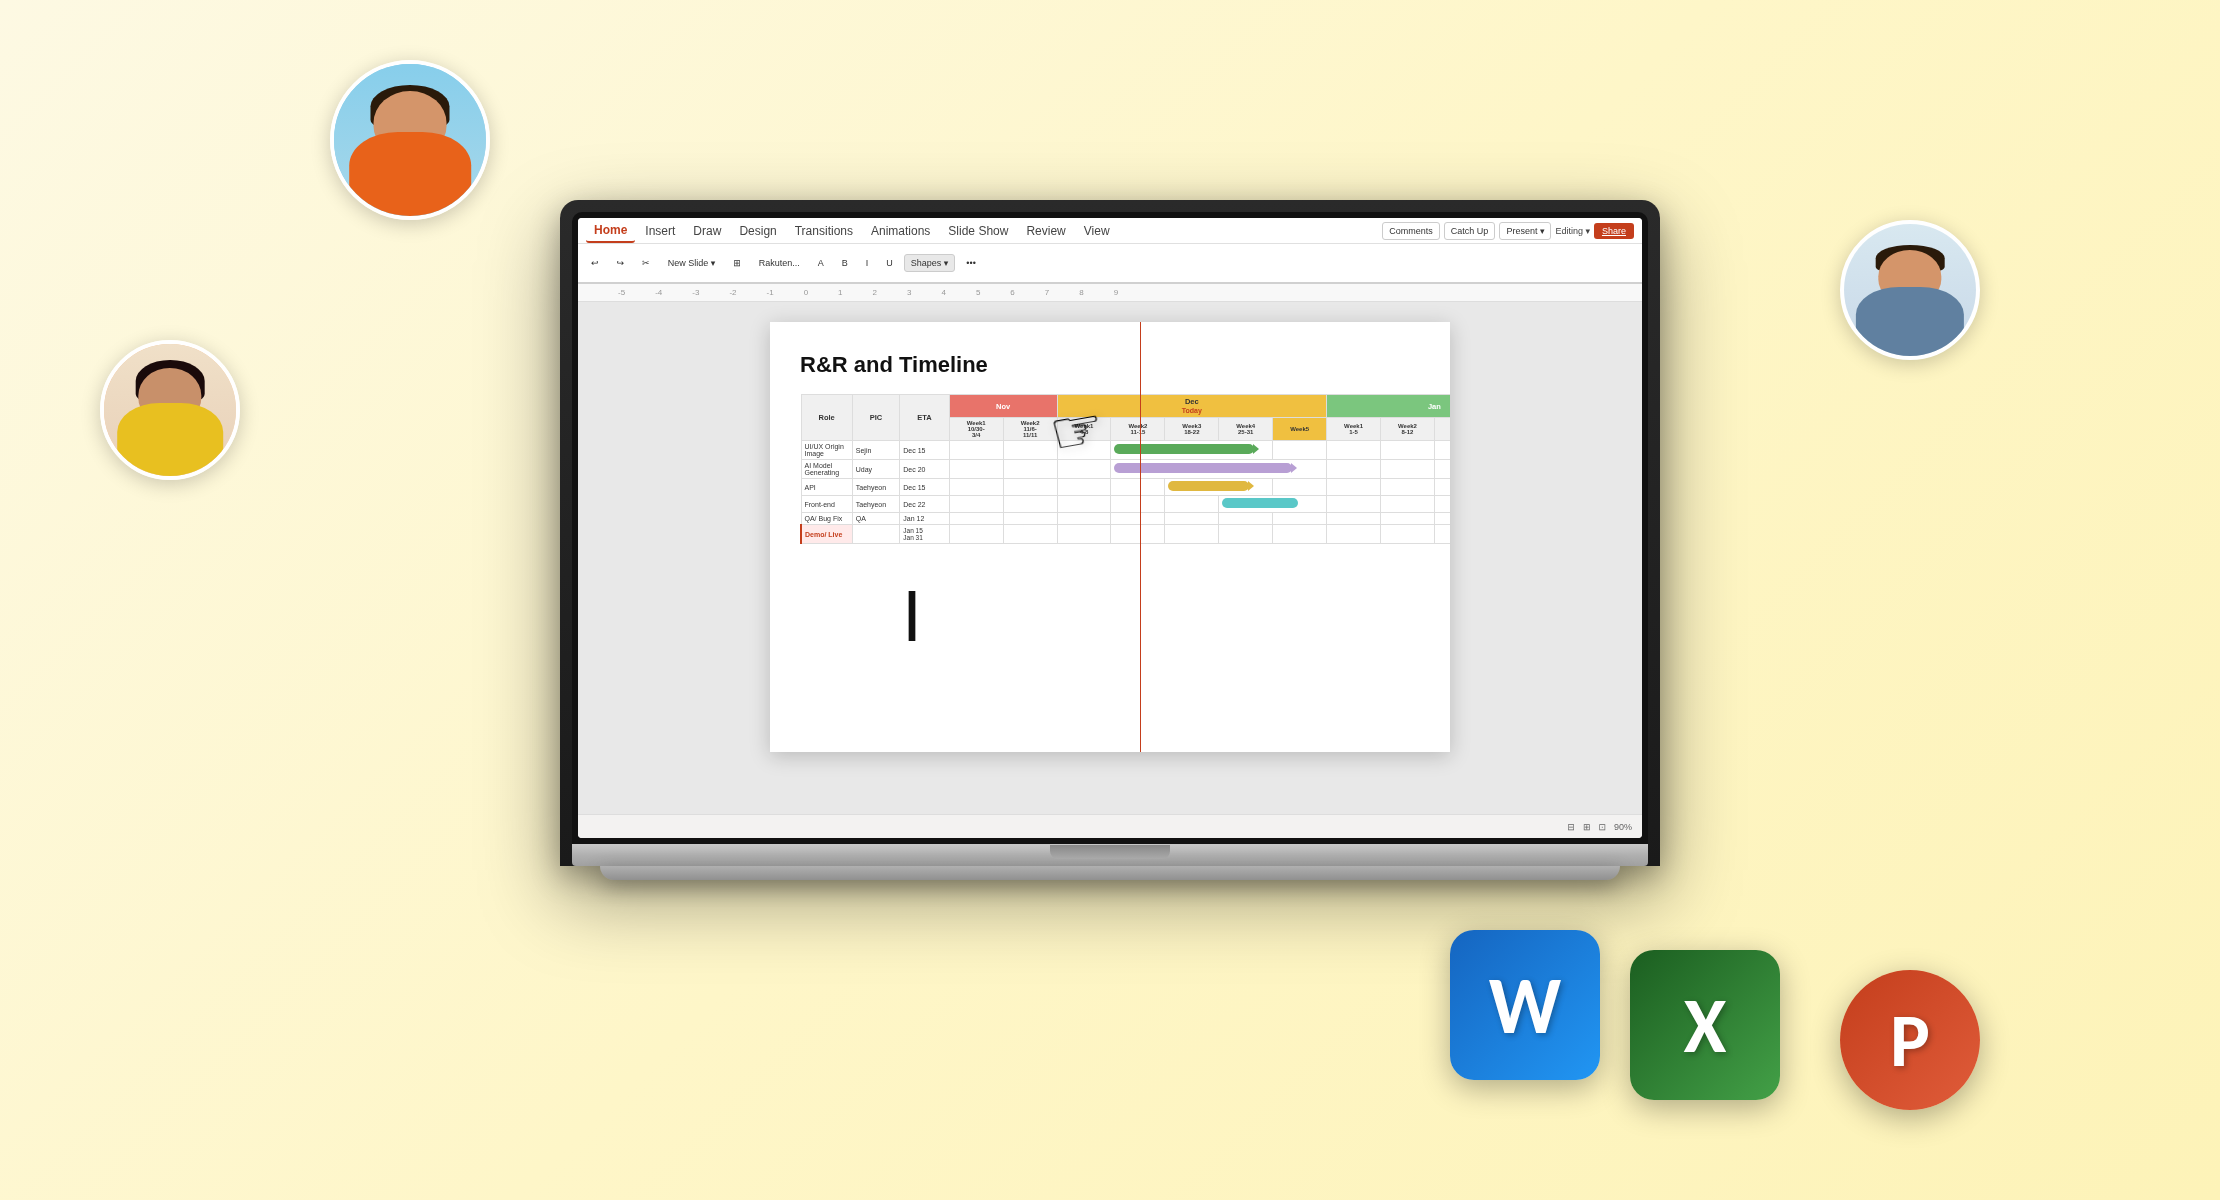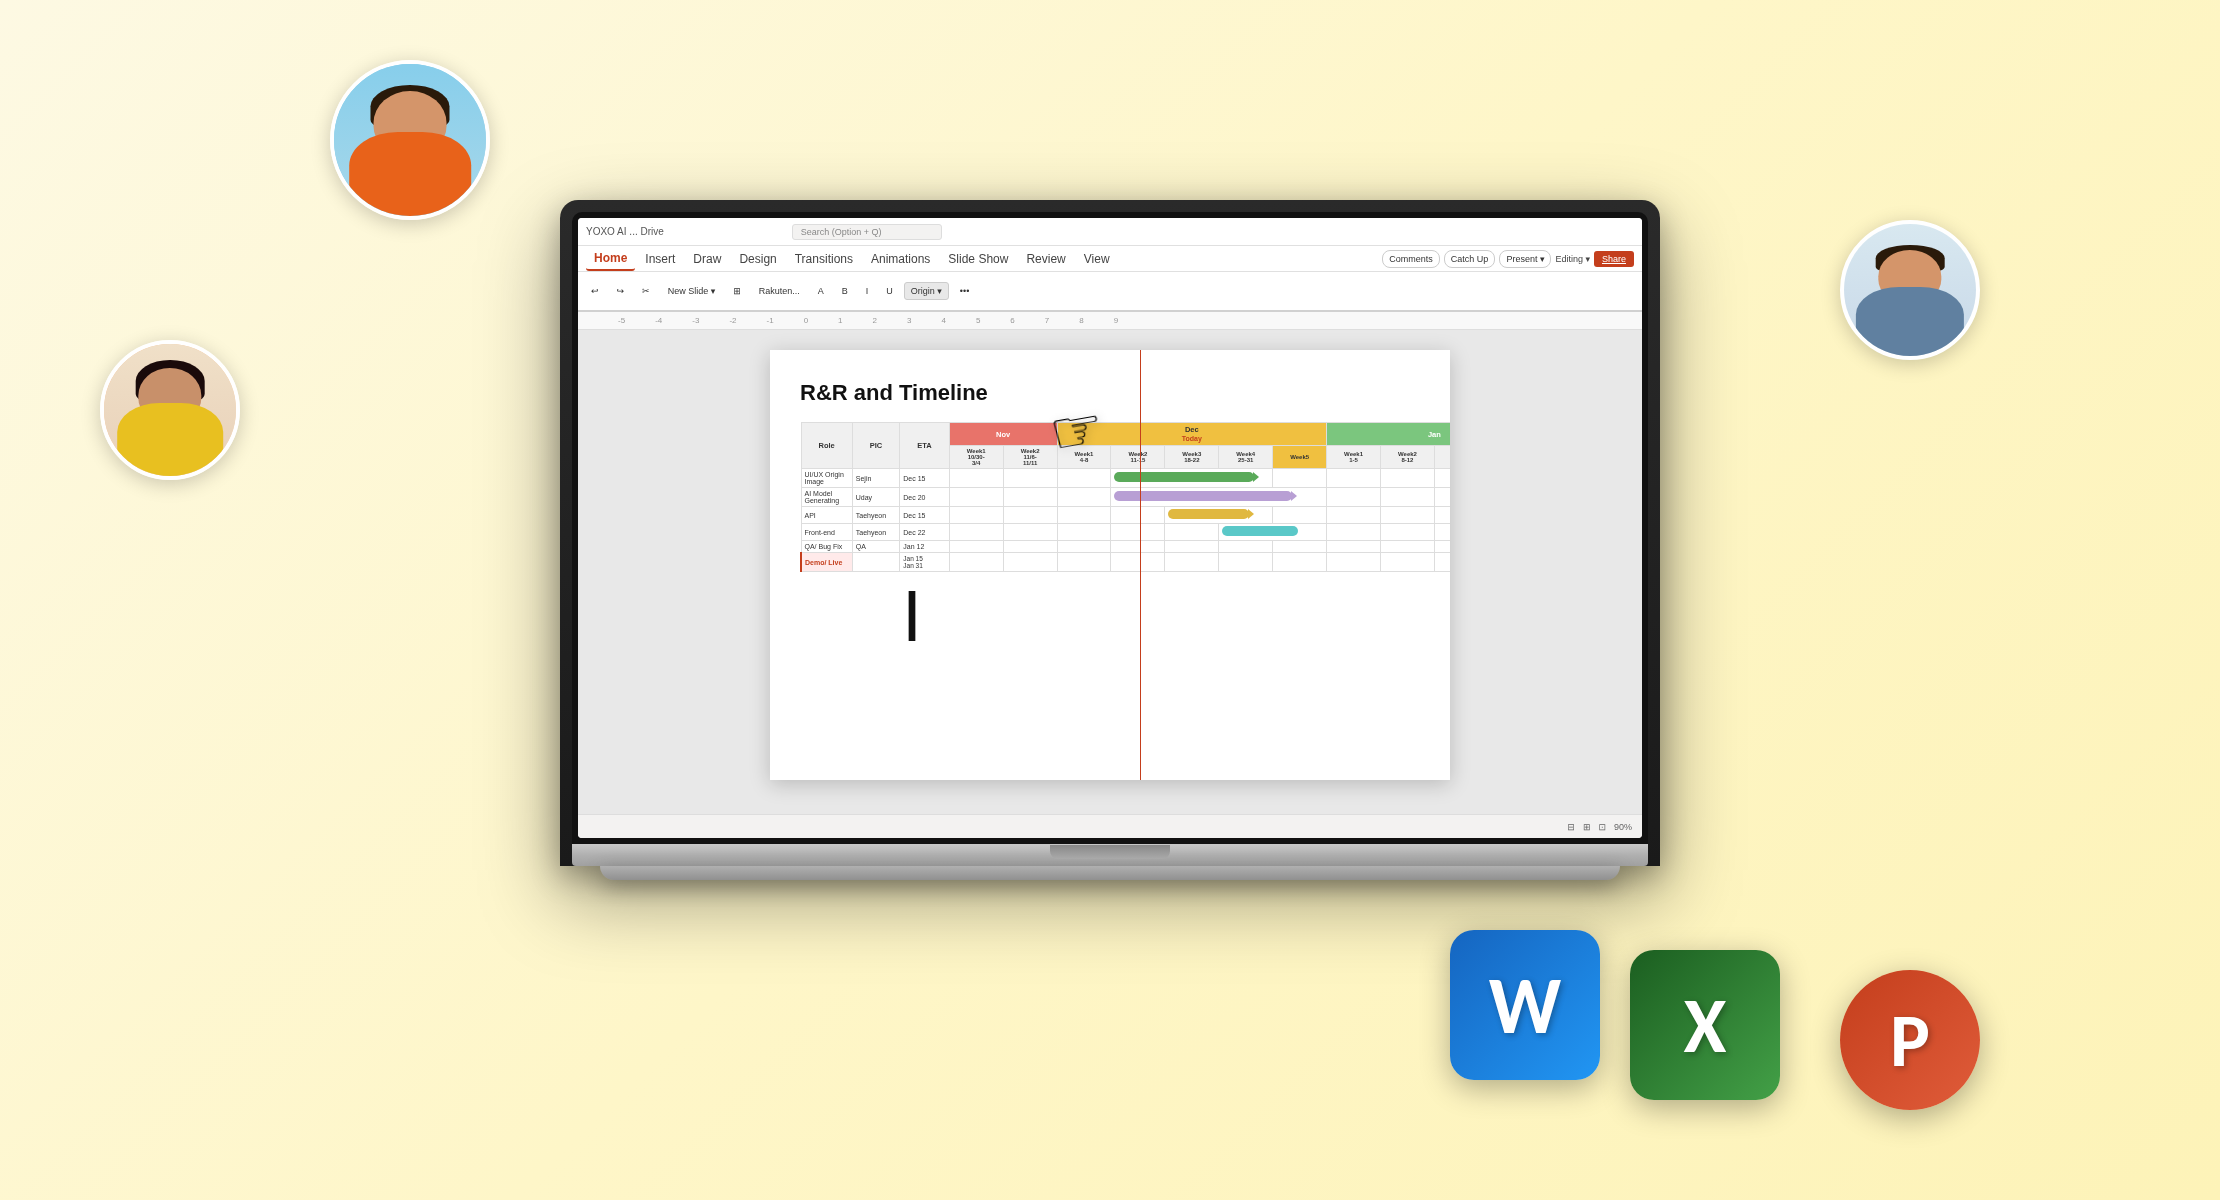--- a/index.html
+++ b/index.html
@@ -586,41 +586,37 @@
       border-radius: 3px;
       padding: 3px 8px;
       font-size: 9px;
       cursor: pointer;
       text-decoration: underline;
     }
 
     .btn-comments {
       background: transparent;
       border: 1px solid #ccc;
-      border-radius: 8px;
+      border-radius: 3px;
       padding: 3px 6px;
       font-size: 9px;
       cursor: pointer;
       color: #333;
     }
   </style>
 </head>
 <body>
 
 <div class="laptop-container" style="position:absolute;left:50%;top:45%;transform:translate(-50%,-50%);">
   <div class="laptop-body">
     <div class="laptop-screen-bezel">
       <div class="laptop-screen">
 
         <div class="ppt-window">
 
-          <div class="ppt-titlebar">
-            <span class="ppt-titlebar-title">YOXO AI ... Drive</span>
-            <span class="ppt-titlebar-search">Search (Option + Q)</span>
-          </div>
 
           <div class="ppt-ribbon-tabs">
             <span class="ppt-tab active">Home</span>
             <span class="ppt-tab">Insert</span>
             <span class="ppt-tab">Draw</span>
             <span class="ppt-tab">Design</span>
             <span class="ppt-tab">Transitions</span>
             <span class="ppt-tab">Animations</span>
             <span class="ppt-tab ppt-tab-slideshow">Slide Show</span>
             <span class="ppt-tab">Review</span>
@@ -638,21 +634,21 @@
             <span class="toolbar-btn">↩</span>
             <span class="toolbar-btn">↪</span>
             <span class="toolbar-btn">✂</span>
             <span class="toolbar-btn">New Slide ▾</span>
             <span class="toolbar-btn">⊞</span>
             <span class="toolbar-btn">Rakuten...</span>
             <span class="toolbar-btn">A</span>
             <span class="toolbar-btn">B</span>
             <span class="toolbar-btn">I</span>
             <span class="toolbar-btn">U</span>
-            <span class="toolbar-btn toolbar-shapes">Origin ▾</span>
+            <span class="toolbar-btn toolbar-shapes">Shapes ▾</span>
             <span class="toolbar-btn">•••</span>
           </div>
 
           <div class="ppt-ruler">
             <span>-5</span>
               <span>-4</span>
               <span>-3</span>
               <span>-2</span>
               <span>-1</span>
               <span>0</span>

